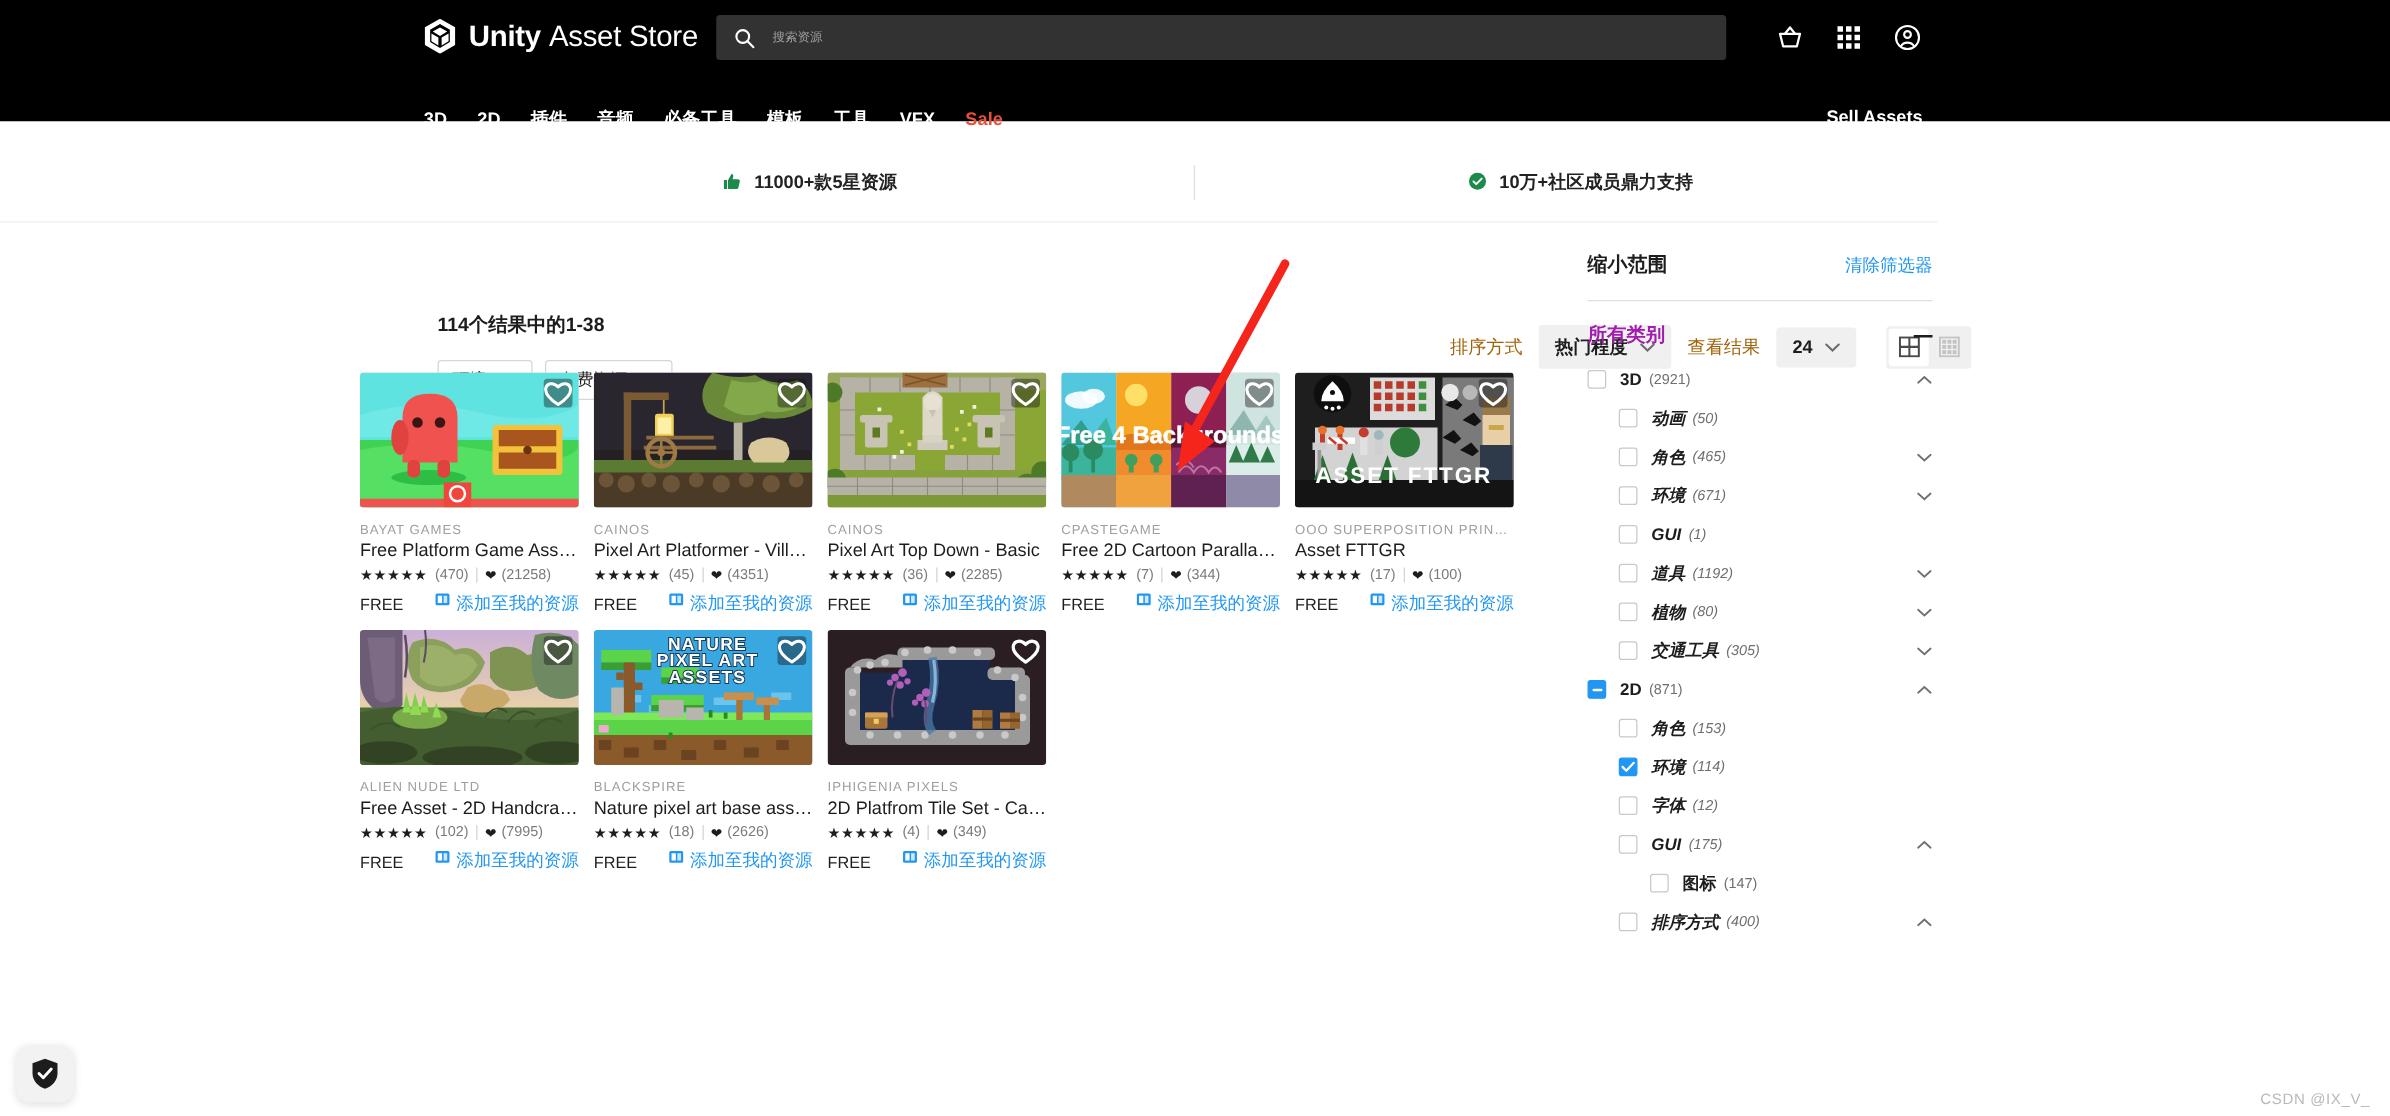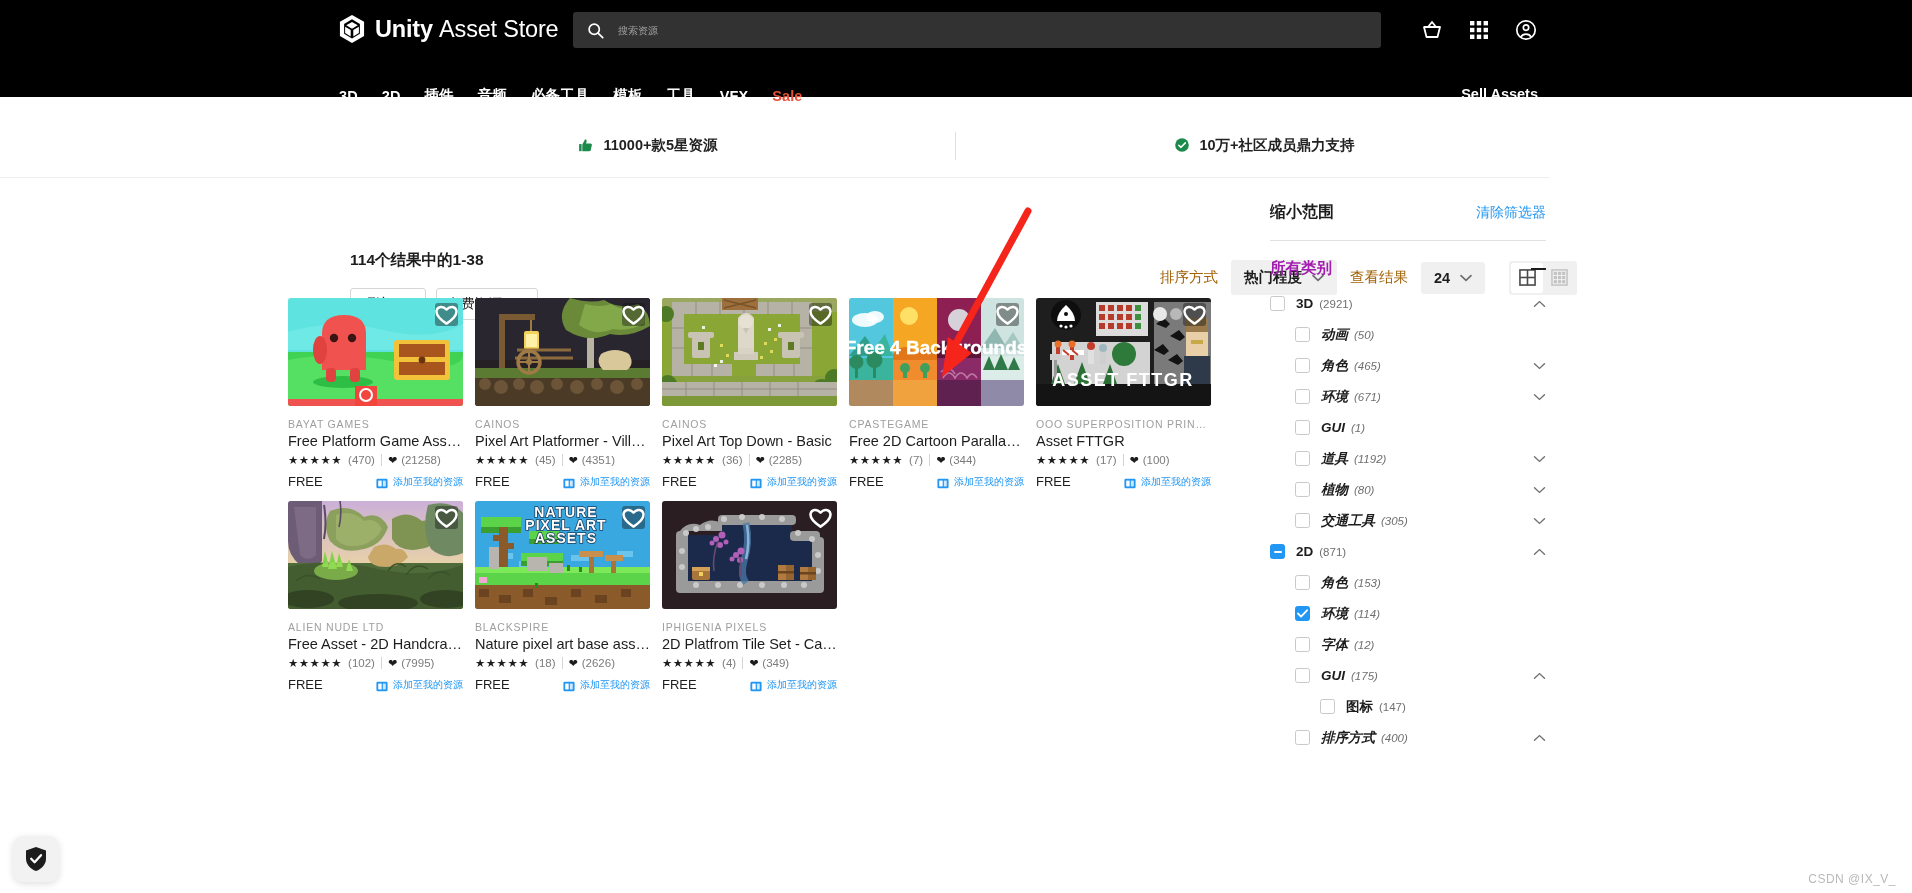--- a/index.html
+++ b/index.html
@@ -169,22 +169,22 @@
   .stars { color: #1d1d1d; font-size: 11.5px; letter-spacing: 0.5px; }
   .divider-v { width: 1px; height: 12px; background: #d4d4d4; }
   .heartcount { display: flex; align-items: center; gap: 4px; }
   .heart-solid { color: #1d1d1d; font-size: 11px; }
   .pricerow {
     margin-top: 7px; display: flex; align-items: center;
     justify-content: space-between;
   }
   .price { font-size: 13px; color: #1d1d1d; }
   .addto {
-    display: flex; align-items: flex-end; gap: 5px;
-    color: #2196f3; font-size: 10px; white-space: nowrap; cursor: pointer;
+    display: flex; align-items: flex-start; gap: 5px;
+    color: #2196f3; font-size: 14px; white-space: nowrap; cursor: pointer;
   }
 
   
   .sidebar {
     position: absolute; left: 1270px; top: 0; width: 290px;
   }
   .sb-head {
     position: absolute; left: 0; top: 12px; width: 276px;
     display: flex; align-items: baseline; justify-content: space-between;
   }

